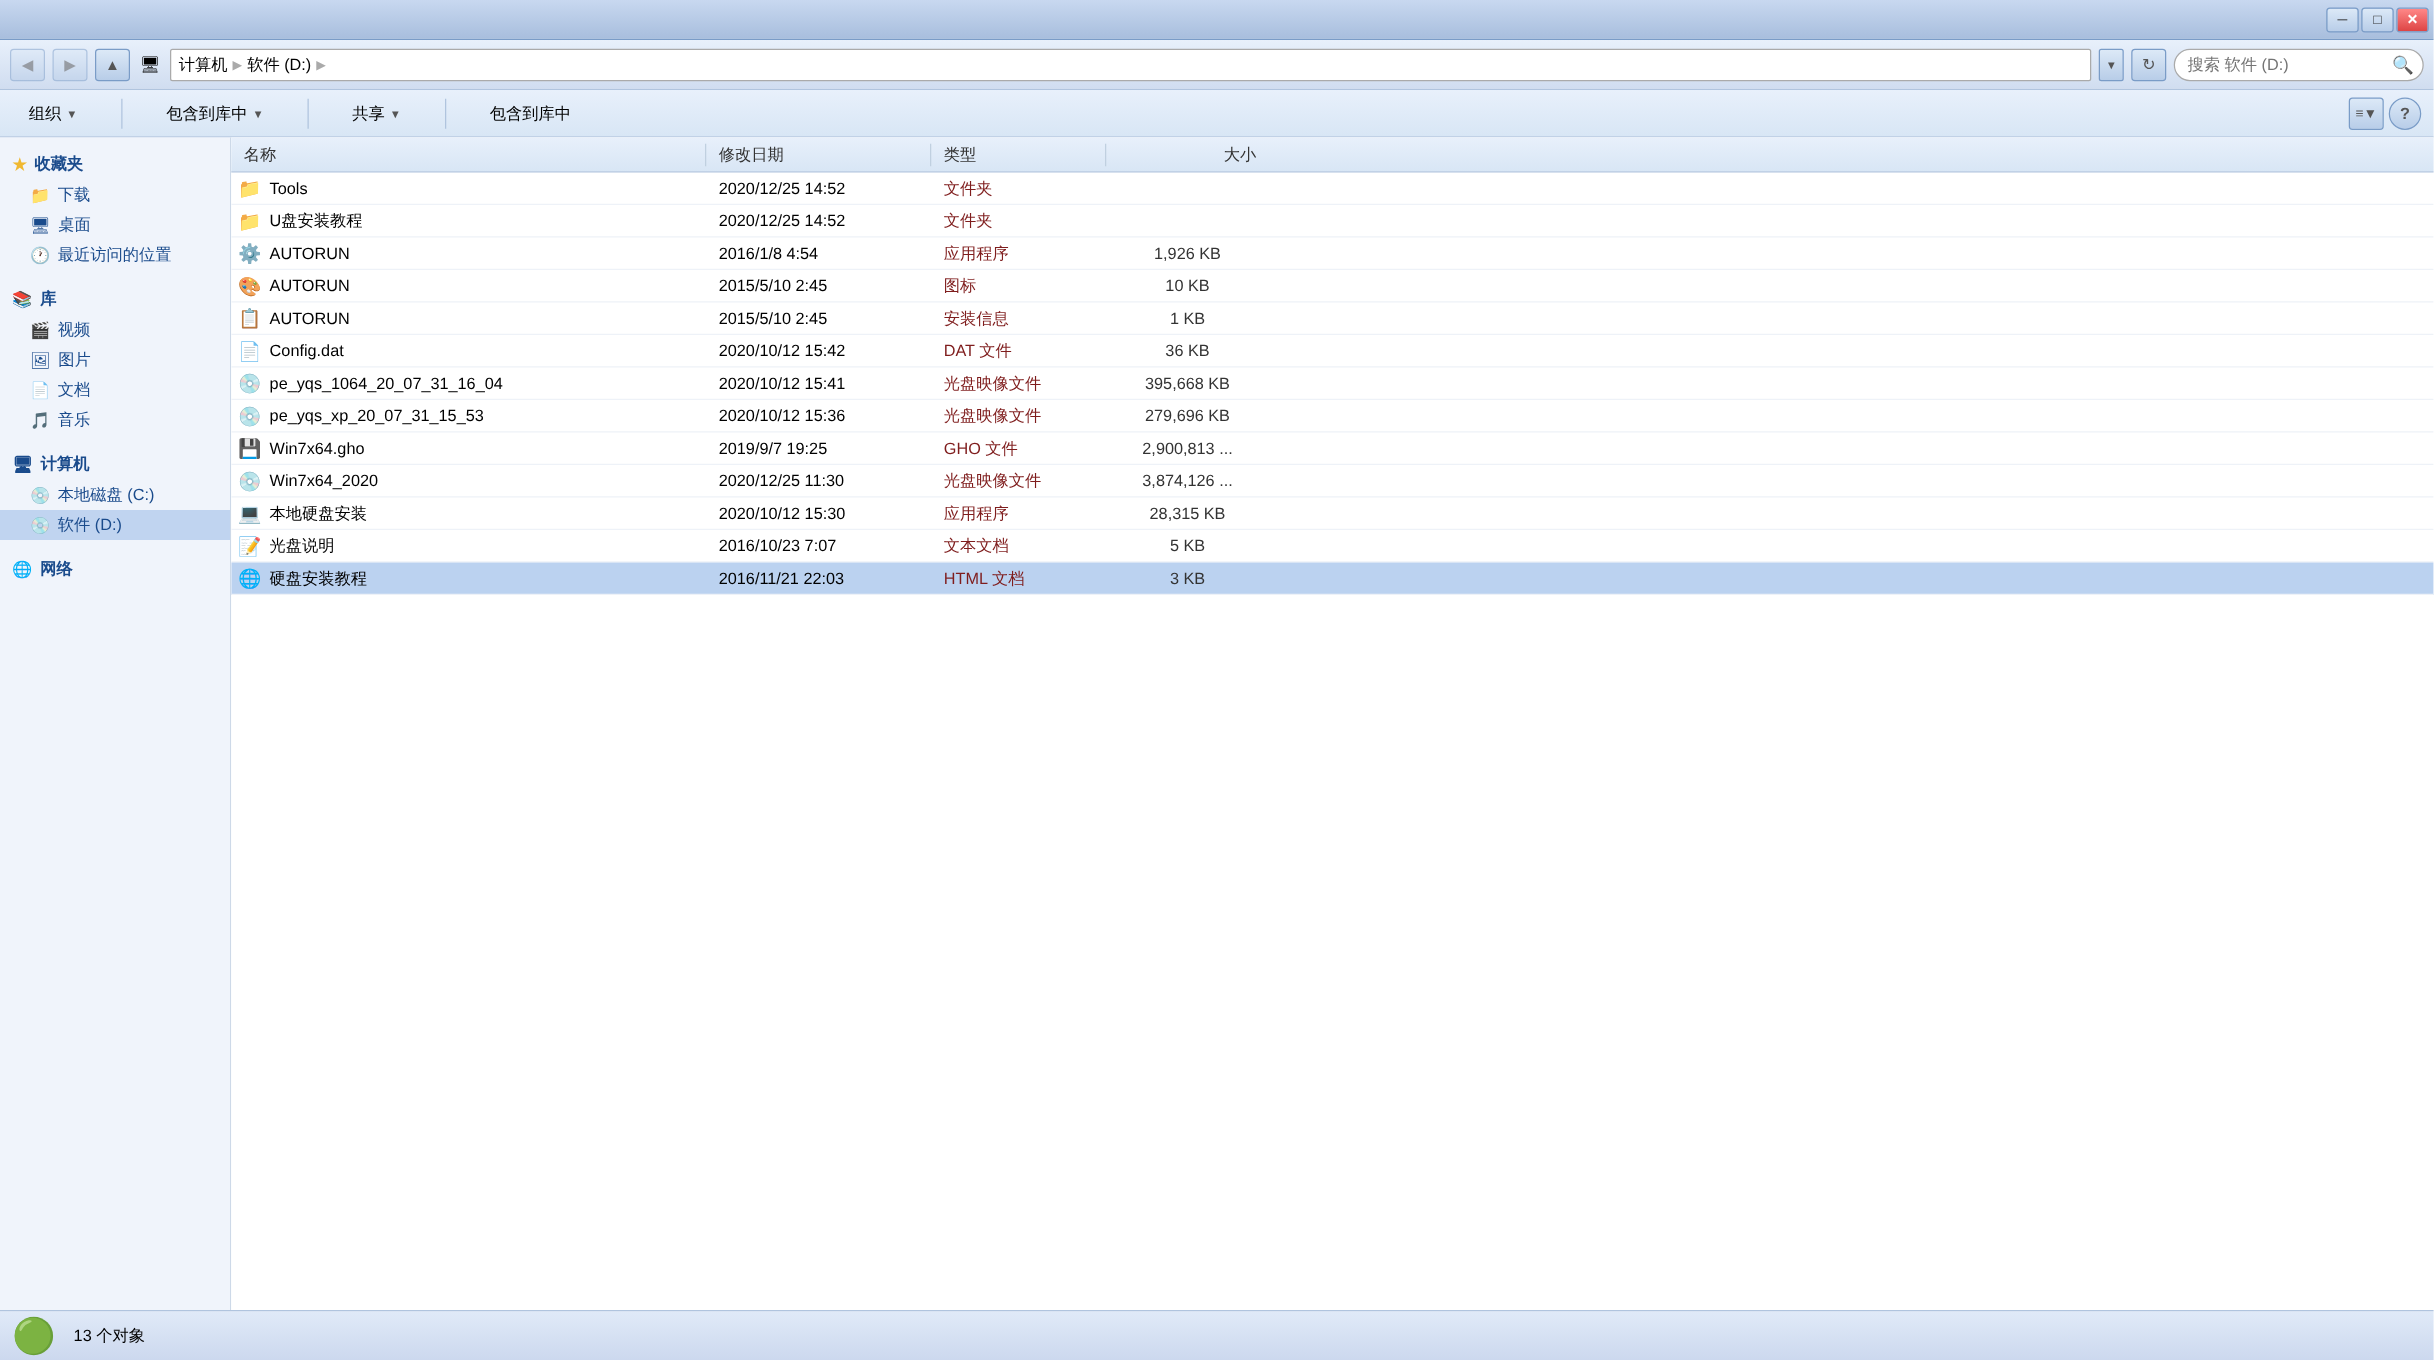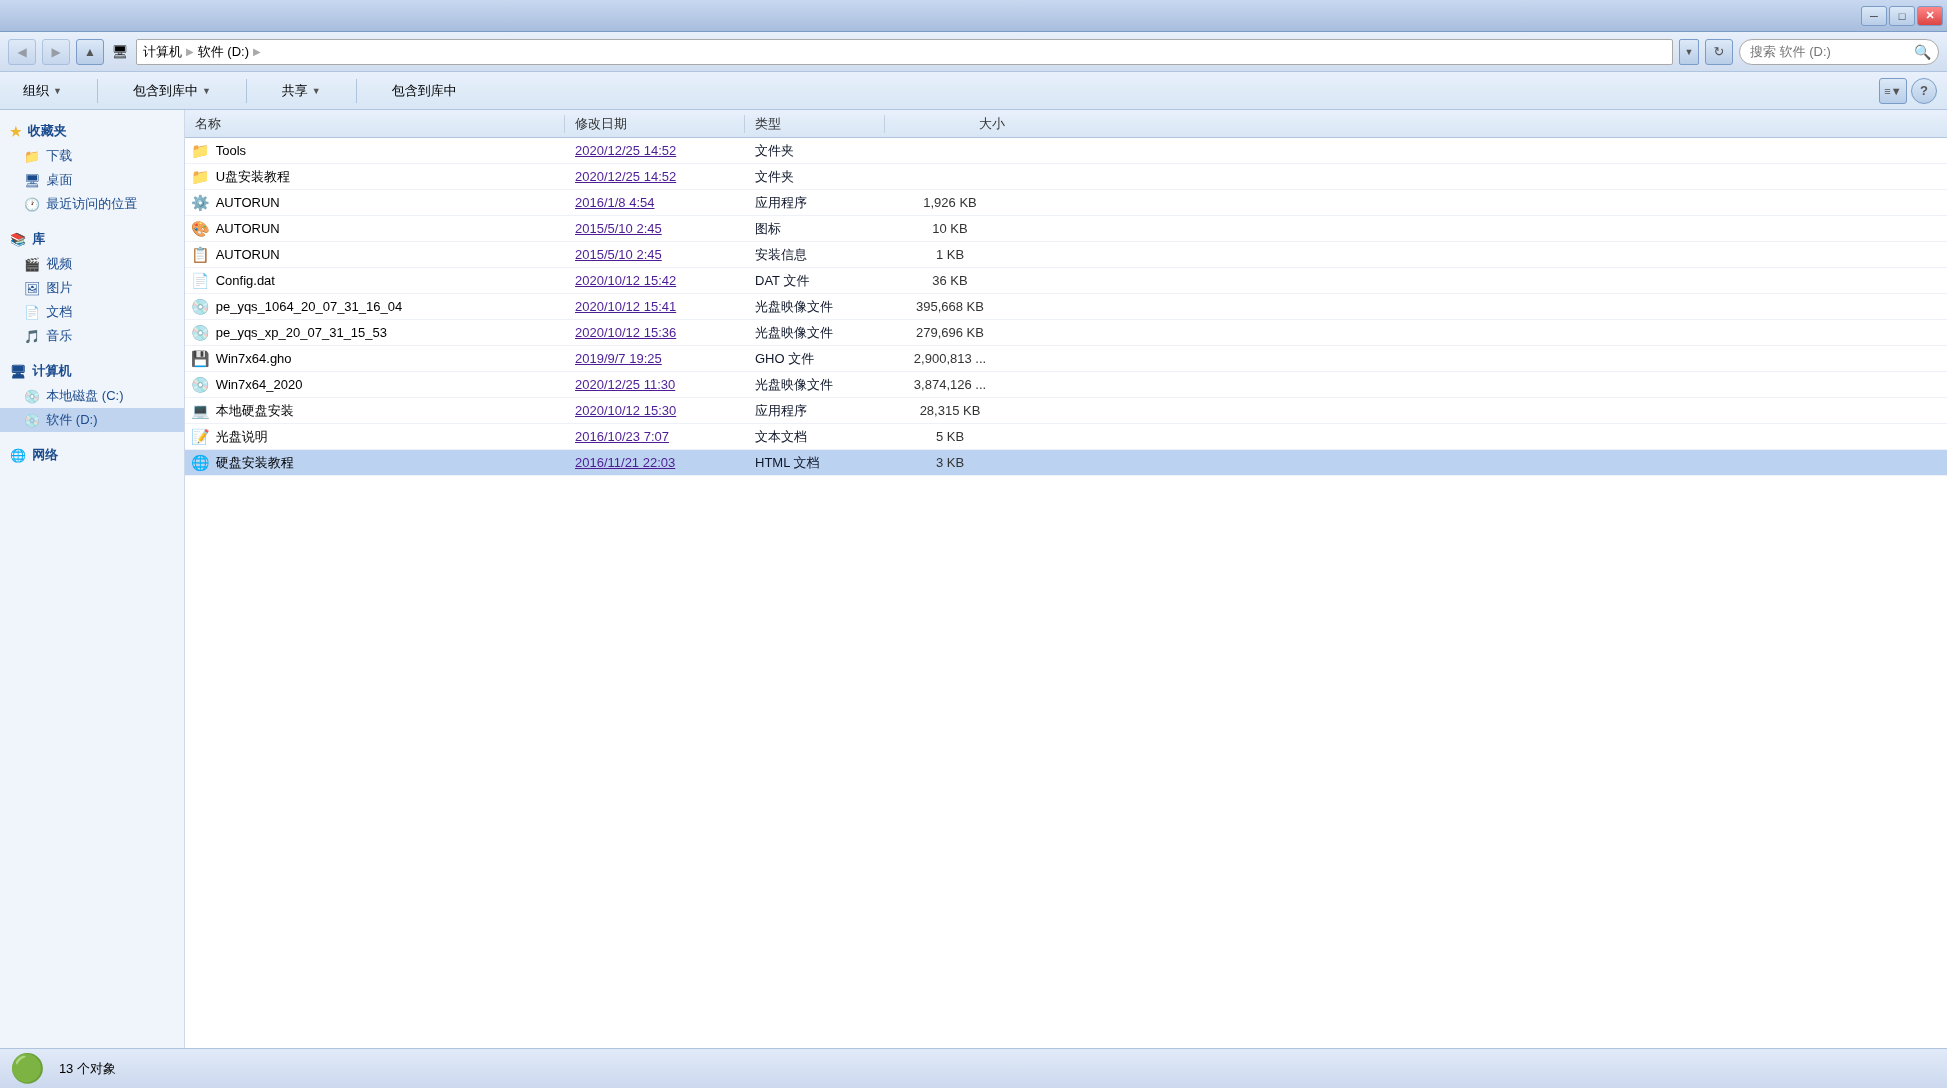--- a/index.html
+++ b/index.html
@@ -312,28 +312,27 @@
       padding: 0 6px;
       display: flex;
       align-items: center;
       gap: 6px;
       white-space: nowrap;
       overflow: hidden;
     }
     .file-cell-date {
       width: 180px;
       padding: 0 10px;
-      color: #4c1d95;
+      color: #000000;
       white-space: nowrap;
-      text-decoration: underline;
     }
     .file-cell-type {
       width: 140px;
       padding: 0 10px;
-      color: #0f172a;
+      color: #7f1d1d;
       white-space: nowrap;
     }
     .file-cell-size {
       width: 130px;
       padding: 0 10px;
       color: #333;
       text-align: center;
       white-space: nowrap;
     }
 

